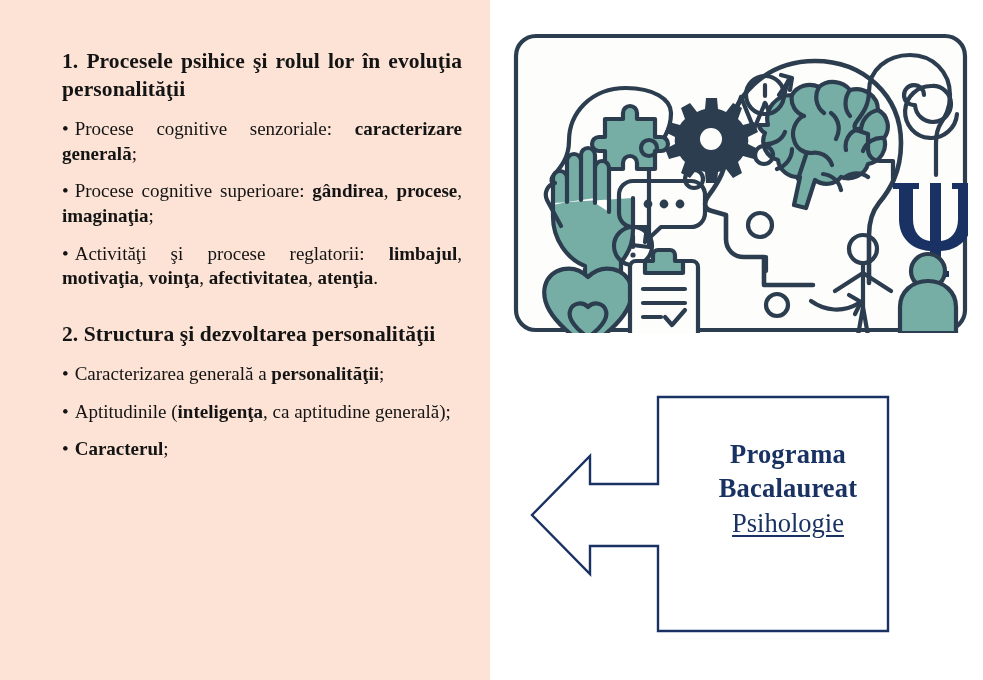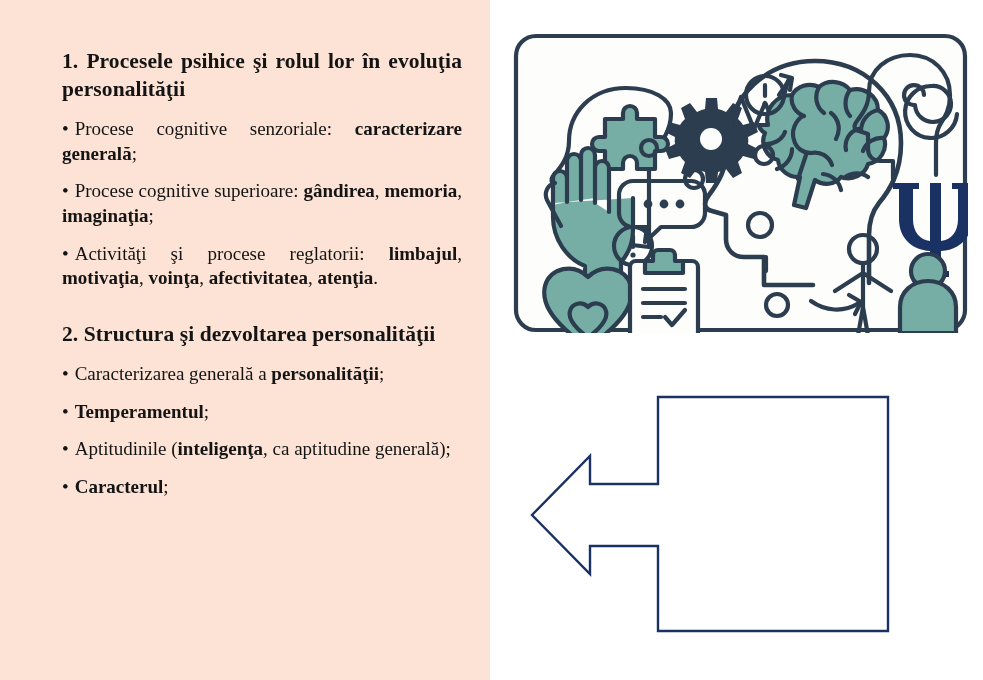--- a/index.html
+++ b/index.html
@@ -66,36 +66,33 @@
   <div class="left-panel">
     <div class="text-col">
 
       <p class="heading">1. Procesele psihice şi rolul lor în evoluţia personalităţii</p>
 
       <p class="bullet">
         <span class="dot">•</span><span>Procese cognitive senzoriale: </span><b>caracterizare generală</b><span>;</span>
       </p>
 
       <p class="bullet">
-        <span class="dot">•</span><span>Procese cognitive superioare: </span><b>gândirea</b><span>, </span><b>memoria</b><span>, </span><b>imaginaţia</b><span>;</span>
+        <span class="dot">•</span><span>Procese cognitive superioare: </span><b>gândirea</b><span>, </span><b>procese</b><span>, </span><b>imaginaţia</b><span>;</span>
       </p>
 
       <p class="bullet">
         <span class="dot">•</span><span>Activităţi şi procese reglatorii: </span><b>limbajul</b><span>, </span><b>motivaţia</b><span>, </span><b>voinţa</b><span>, </span><b>afectivitatea</b><span>, </span><b>atenţia</b><span>.</span>
       </p>
 
       <p class="heading gap-before">2. Structura şi dezvoltarea personalităţii</p>
 
       <p class="bullet">
         <span class="dot">•</span><span>Caracterizarea generală a </span><b>personalităţii</b><span>;</span>
       </p>
 
-      <p class="bullet">
-        <span class="dot">•</span><b>Temperamentul</b><span>;</span>
-      </p>
 
       <p class="bullet">
         <span class="dot">•</span><span>Aptitudinile (</span><b>inteligenţa</b><span>, ca aptitudine generală);</span>
       </p>
 
       <p class="bullet">
         <span class="dot">•</span><b>Caracterul</b><span>;</span>
       </p>
 
 
@@ -213,14 +210,19 @@
       </g>
     </svg>
   </div>
 
   <div class="arrow-wrap">
     <svg width="400" height="250" viewBox="0 0 400 250" xmlns="http://www.w3.org/2000/svg">
       <path d="M138 9 L138 96 L70 96 L70 68 L12 127 L70 186 L70 158 L138 158 L138 243 L368 243 L368 9 Z" fill="#ffffff" stroke="#1a3263" stroke-width="2.4" stroke-linejoin="miter"></path>
     </svg>
   </div>
 
+  <div class="arrow-label">
+    <span class="l1">Programa</span>
+    <span class="l2">Bacalaureat</span>
+    <span class="l3">Psihologie</span>
+  </div>
 
 </div>
 
 </body></html>

